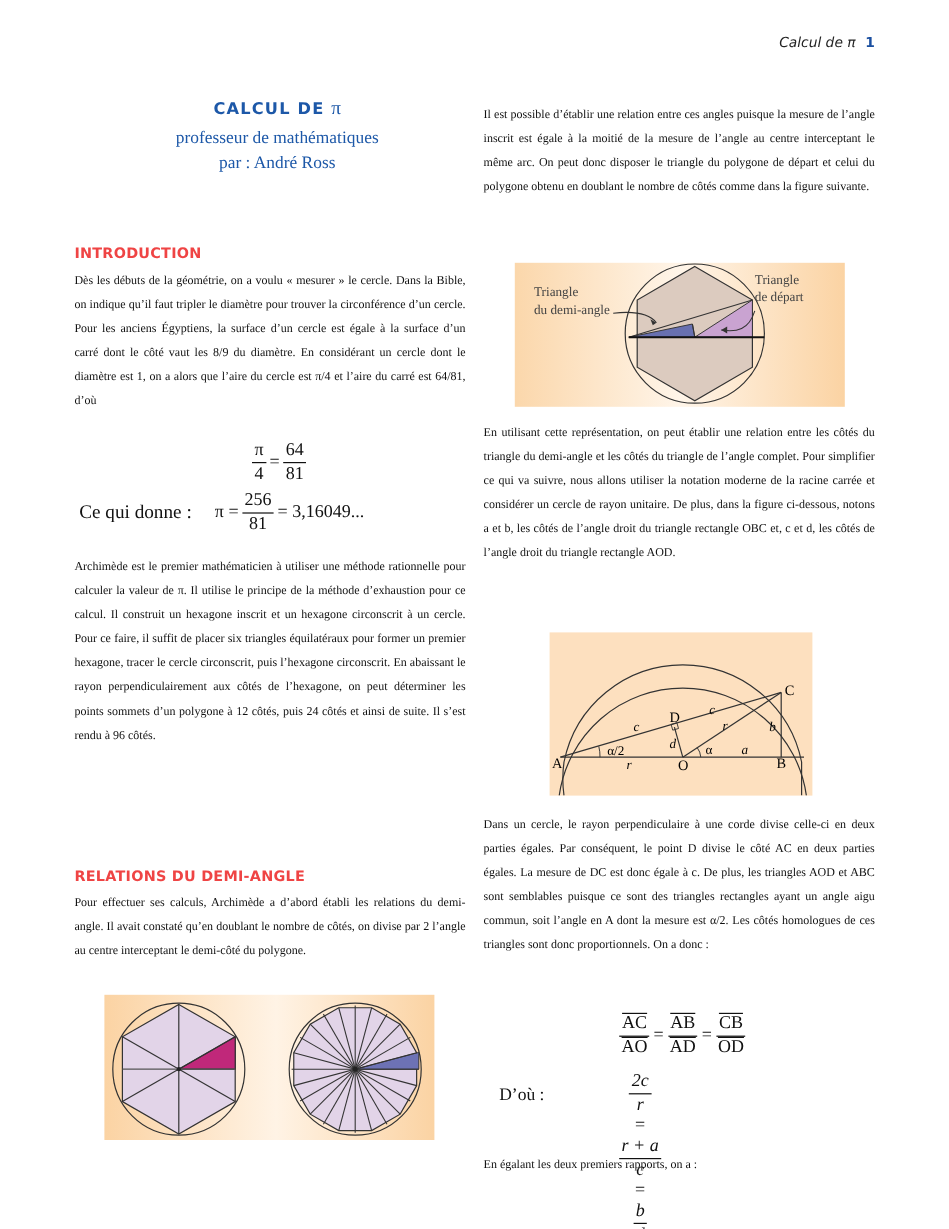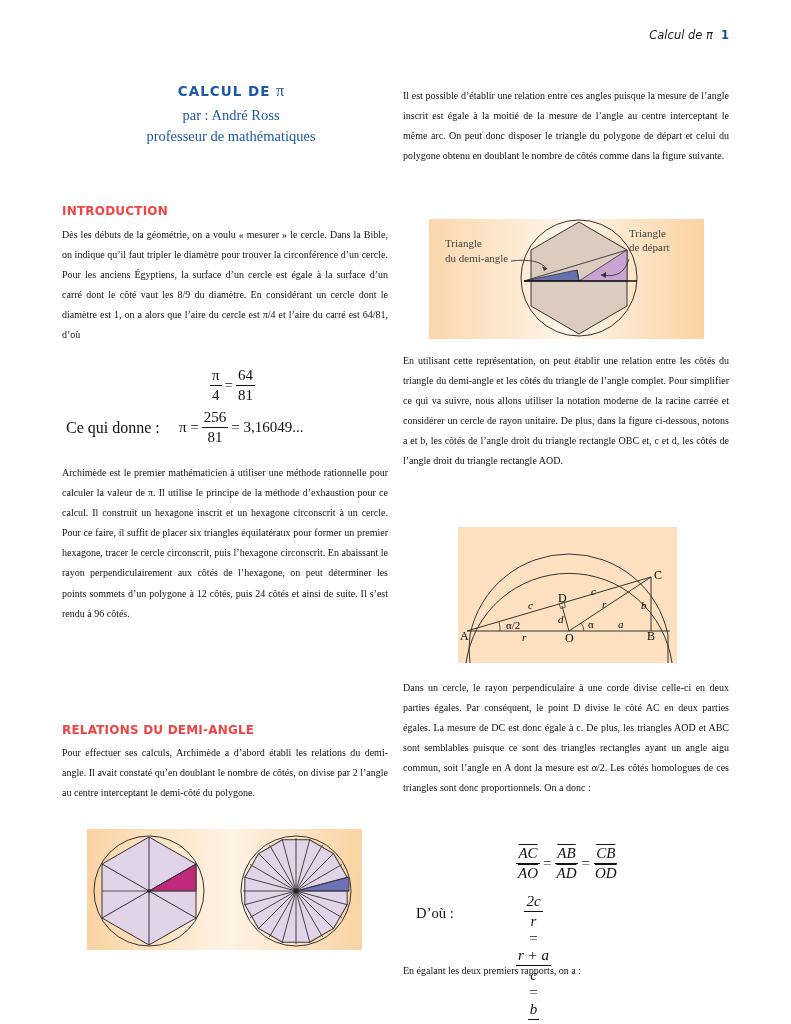--- a/index.html
+++ b/index.html
@@ -8,40 +8,40 @@
   .runhead{top:28px;right:62px;font-family:"DejaVu Sans",sans-serif;font-size:11.5px;font-style:italic;color:#222;}
   .runhead .pg{font-style:normal;font-weight:bold;color:#1a4fa0;margin-left:8px;}
   .title{font-family:"DejaVu Sans",sans-serif;font-weight:bold;letter-spacing:1px;font-size:13.5px;color:#1d58a8;}
   .title .pi{font-family:"Liberation Serif",serif;font-weight:normal;font-size:16px;letter-spacing:0;}
   .byline{font-size:14.5px;color:#1d58a8;line-height:20.5px;text-align:center;}
   .h{font-family:"DejaVu Sans",sans-serif;font-weight:bold;font-size:12px;color:#ef4444;letter-spacing:.2px;}
   .p{font-size:10px;line-height:20.1px;text-align:justify;text-align-last:left;}
   .frac{display:inline-flex;flex-direction:column;align-items:center;vertical-align:middle;line-height:17px;}
   .frac .n{border-bottom:1px solid #111;padding:0 2px 1px;}
   .frac .d{padding:1px 2px 0;}
-  .ov{text-decoration:overline;font-style:italic;}
+  .ov{text-decoration:overline;}
   .eq{font-size:15px;display:flex;align-items:center;}
   .eq .op{margin:0 3px;}
   svg text{font-family:"Liberation Serif",serif;}
 </style>
 </head>
 <body>
 
 <div class="abs runhead">
   <span>Calcul de π</span><span class="pg">1</span>
 </div>
 
 <div class="abs" style="left:62px;top:82px;width:338px;text-align:center;">
   <div class="title">
     <span>CALCUL DE</span>
     <span class="pi">π</span>
   </div>
   <div class="byline" style="margin-top:5px;">
+    <div>professeur de mathématiques</div>
     <div>par : André Ross</div>
-    <div>professeur de mathématiques</div>
   </div>
 </div>
 
 <div class="abs h" style="left:62px;top:204px;">INTRODUCTION</div>
 
 <div class="abs p" style="left:62px;top:225px;width:326px;">Dès les débuts de la géométrie,  on a voulu « mesurer » le cercle. Dans la Bible, on indique qu’il faut tripler le diamètre pour trouver la circonférence d’un cercle. Pour les anciens Égyptiens, la surface d’un cercle est égale à la surface d’un carré dont le côté vaut les 8/9 du diamètre. En considérant un cercle dont le diamètre est 1, on a alors que l’aire du cercle est  π/4 et l’aire du carré est 64/81, d’où</div>
 
 <div class="abs eq" style="left:210px;top:367px;">
   <span class="frac">
       <span class="n">π</span>

